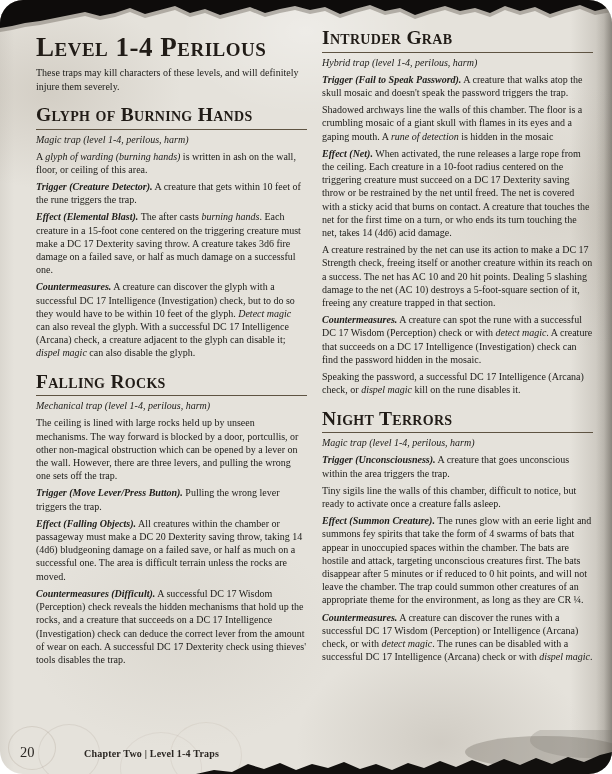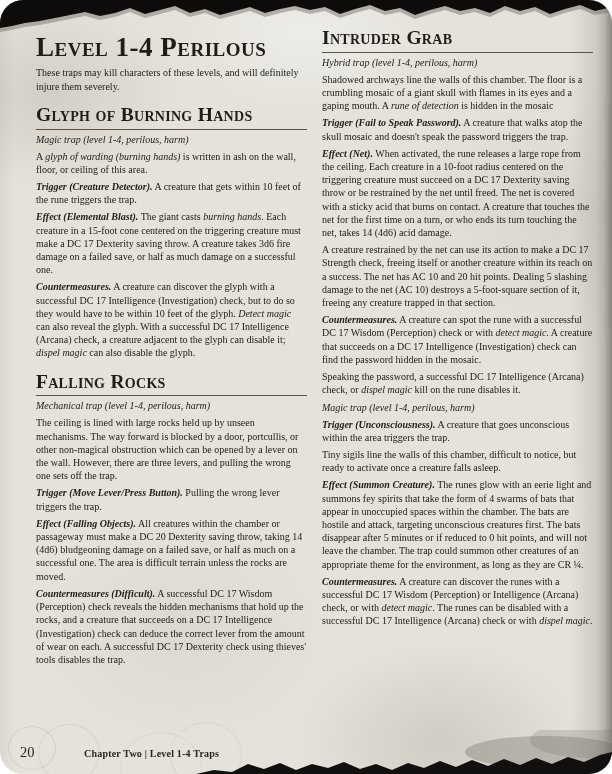--- a/index.html
+++ b/index.html
@@ -59,44 +59,45 @@
   <div class="col col-left">
       <section>
         <div class="h1">Level 1-4 Perilous</div>
         <p><span>These traps may kill characters of these levels, and will definitely injure them severely.</span></p>
       </section>
       <section>
         <div class="h2">Glyph of Burning Hands</div>
         <div class="meta">Magic trap (level 1-4, perilous, harm)</div>
         <p><span>A </span><span class="i">glyph of warding (burning hands)</span><span> is written in ash on the wall, floor, or ceiling of this area.</span></p>
         <p><span class="b i">Trigger (Creature Detector).</span><span> A creature that gets within 10 feet of the rune triggers the trap.</span></p>
-        <p><span class="b i">Effect (Elemental Blast).</span><span> The giant casts </span><span class="i">burning hands</span><span>. Each creature in a 15-foot cone centered on the triggering creature must make a DC 17 Dexterity saving throw. A creature takes 3d6 fire damage on a failed save, or half as much damage on a successful one.</span></p>
+        <p><span class="b i">Effect (Elemental Blast).</span><span> The after casts </span><span class="i">burning hands</span><span>. Each creature in a 15-foot cone centered on the triggering creature must make a DC 17 Dexterity saving throw. A creature takes 3d6 fire damage on a failed save, or half as much damage on a successful one.</span></p>
         <p><span class="b i">Countermeasures.</span><span> A creature can discover the glyph with a successful DC 17 Intelligence (Investigation) check, but to do so they would have to be within 10 feet of the glyph. </span><span class="i">Detect magic</span><span> can also reveal the glyph. With a successful DC 17 Intelligence (Arcana) check, a creature adjacent to the glyph can disable it; </span><span class="i">dispel magic</span><span> can also disable the glyph.</span></p>
       </section>
       <section>
         <div class="h2">Falling Rocks</div>
         <div class="meta">Mechanical trap (level 1-4, perilous, harm)</div>
         <p><span>The ceiling is lined with large rocks held up by unseen mechanisms. The way forward is blocked by a door, portcullis, or other non-magical obstruction which can be opened by a lever on the wall. However, there are three levers, and pulling the wrong one sets off the trap.</span></p>
         <p><span class="b i">Trigger (Move Lever/Press Button).</span><span> Pulling the wrong lever triggers the trap.</span></p>
         <p><span class="b i">Effect (Falling Objects).</span><span> All creatures within the chamber or passageway must make a DC 20 Dexterity saving throw, taking 14 (4d6) bludgeoning damage on a failed save, or half as much on a successful one. The area is difficult terrain unless the rocks are moved.</span></p>
         <p><span class="b i">Countermeasures (Difficult).</span><span> A successful DC 17 Wisdom (Perception) check reveals the hidden mechanisms that hold up the rocks, and a creature that succeeds on a DC 17 Intelligence (Investigation) check can deduce the correct lever from the amount of wear on each. A successful DC 17 Dexterity check using thieves' tools disables the trap.</span></p>
       </section>
     </div>
   <div class="col col-right">
       <section>
         <div class="h2">Intruder Grab</div>
         <div class="meta">Hybrid trap (level 1-4, perilous, harm)</div>
+        <p><span class="b i">Trigger (Fail to Speak Password).</span><span> A creature that walks atop the skull mosaic and doesn't speak the password triggers the trap.</span></p>
         <p><span>Shadowed archways line the walls of this chamber. The floor is a crumbling mosaic of a giant skull with flames in its eyes and a gaping mouth. A </span><span class="i">rune of detection</span><span> is hidden in the mosaic</span></p>
-        <p><span class="b i">Trigger (Fail to Speak Password).</span><span> A creature that walks atop the skull mosaic and doesn't speak the password triggers the trap.</span></p>
         <p><span class="b i">Effect (Net).</span><span> When activated, the rune releases a large rope from the ceiling. Each creature in a 10-foot radius centered on the triggering creature must succeed on a DC 17 Dexterity saving throw or be restrained by the net until freed. The net is covered with a sticky acid that burns on contact. A creature that touches the net for the first time on a turn, or who ends its turn touching the net, takes 14 (4d6) acid damage.</span></p>
         <p><span>A creature restrained by the net can use its action to make a DC 17 Strength check, freeing itself or another creature within its reach on a success. The net has AC 10 and 20 hit points. Dealing 5 slashing damage to the net (AC 10) destroys a 5-foot-square section of it, freeing any creature trapped in that section.</span></p>
         <p><span class="b i">Countermeasures.</span><span> A creature can spot the rune with a successful DC 17 Wisdom (Perception) check or with </span><span class="i">detect magic</span><span>. A creature that succeeds on a DC 17 Intelligence (Investigation) check can find the password hidden in the mosaic.</span></p>
         <p><span>Speaking the password, a successful DC 17 Intelligence (Arcana) check, or </span><span class="i">dispel magic</span><span> kill on the rune disables it.</span></p>
       </section>
       <section>
+        <div class="h2">Night Terrors</div>
         <div class="meta">Magic trap (level 1-4, perilous, harm)</div>
         <p><span class="b i">Trigger (Unconsciousness).</span><span> A creature that goes unconscious within the area triggers the trap.</span></p>
         <p><span>Tiny sigils line the walls of this chamber, difficult to notice, but ready to activate once a creature falls asleep.</span></p>
         <p><span class="b i">Effect (Summon Creature).</span><span> The runes glow with an eerie light and summons fey spirits that take the form of 4 swarms of bats that appear in unoccupied spaces within the chamber. The bats are hostile and attack, targeting unconscious creatures first. The bats disappear after 5 minutes or if reduced to 0 hit points, and will not leave the chamber. The trap could summon other creatures of an appropriate theme for the environment, as long as they are CR ¼.</span></p>
         <p><span class="b i">Countermeasures.</span><span> A creature can discover the runes with a successful DC 17 Wisdom (Perception) or Intelligence (Arcana) check, or with </span><span class="i">detect magic</span><span>. The runes can be disabled with a successful DC 17 Intelligence (Arcana) check or with </span><span class="i">dispel magic</span><span>.</span></p>
       </section>
     </div>
 
   <div class="footer">
     <span class="stain s1"></span>

